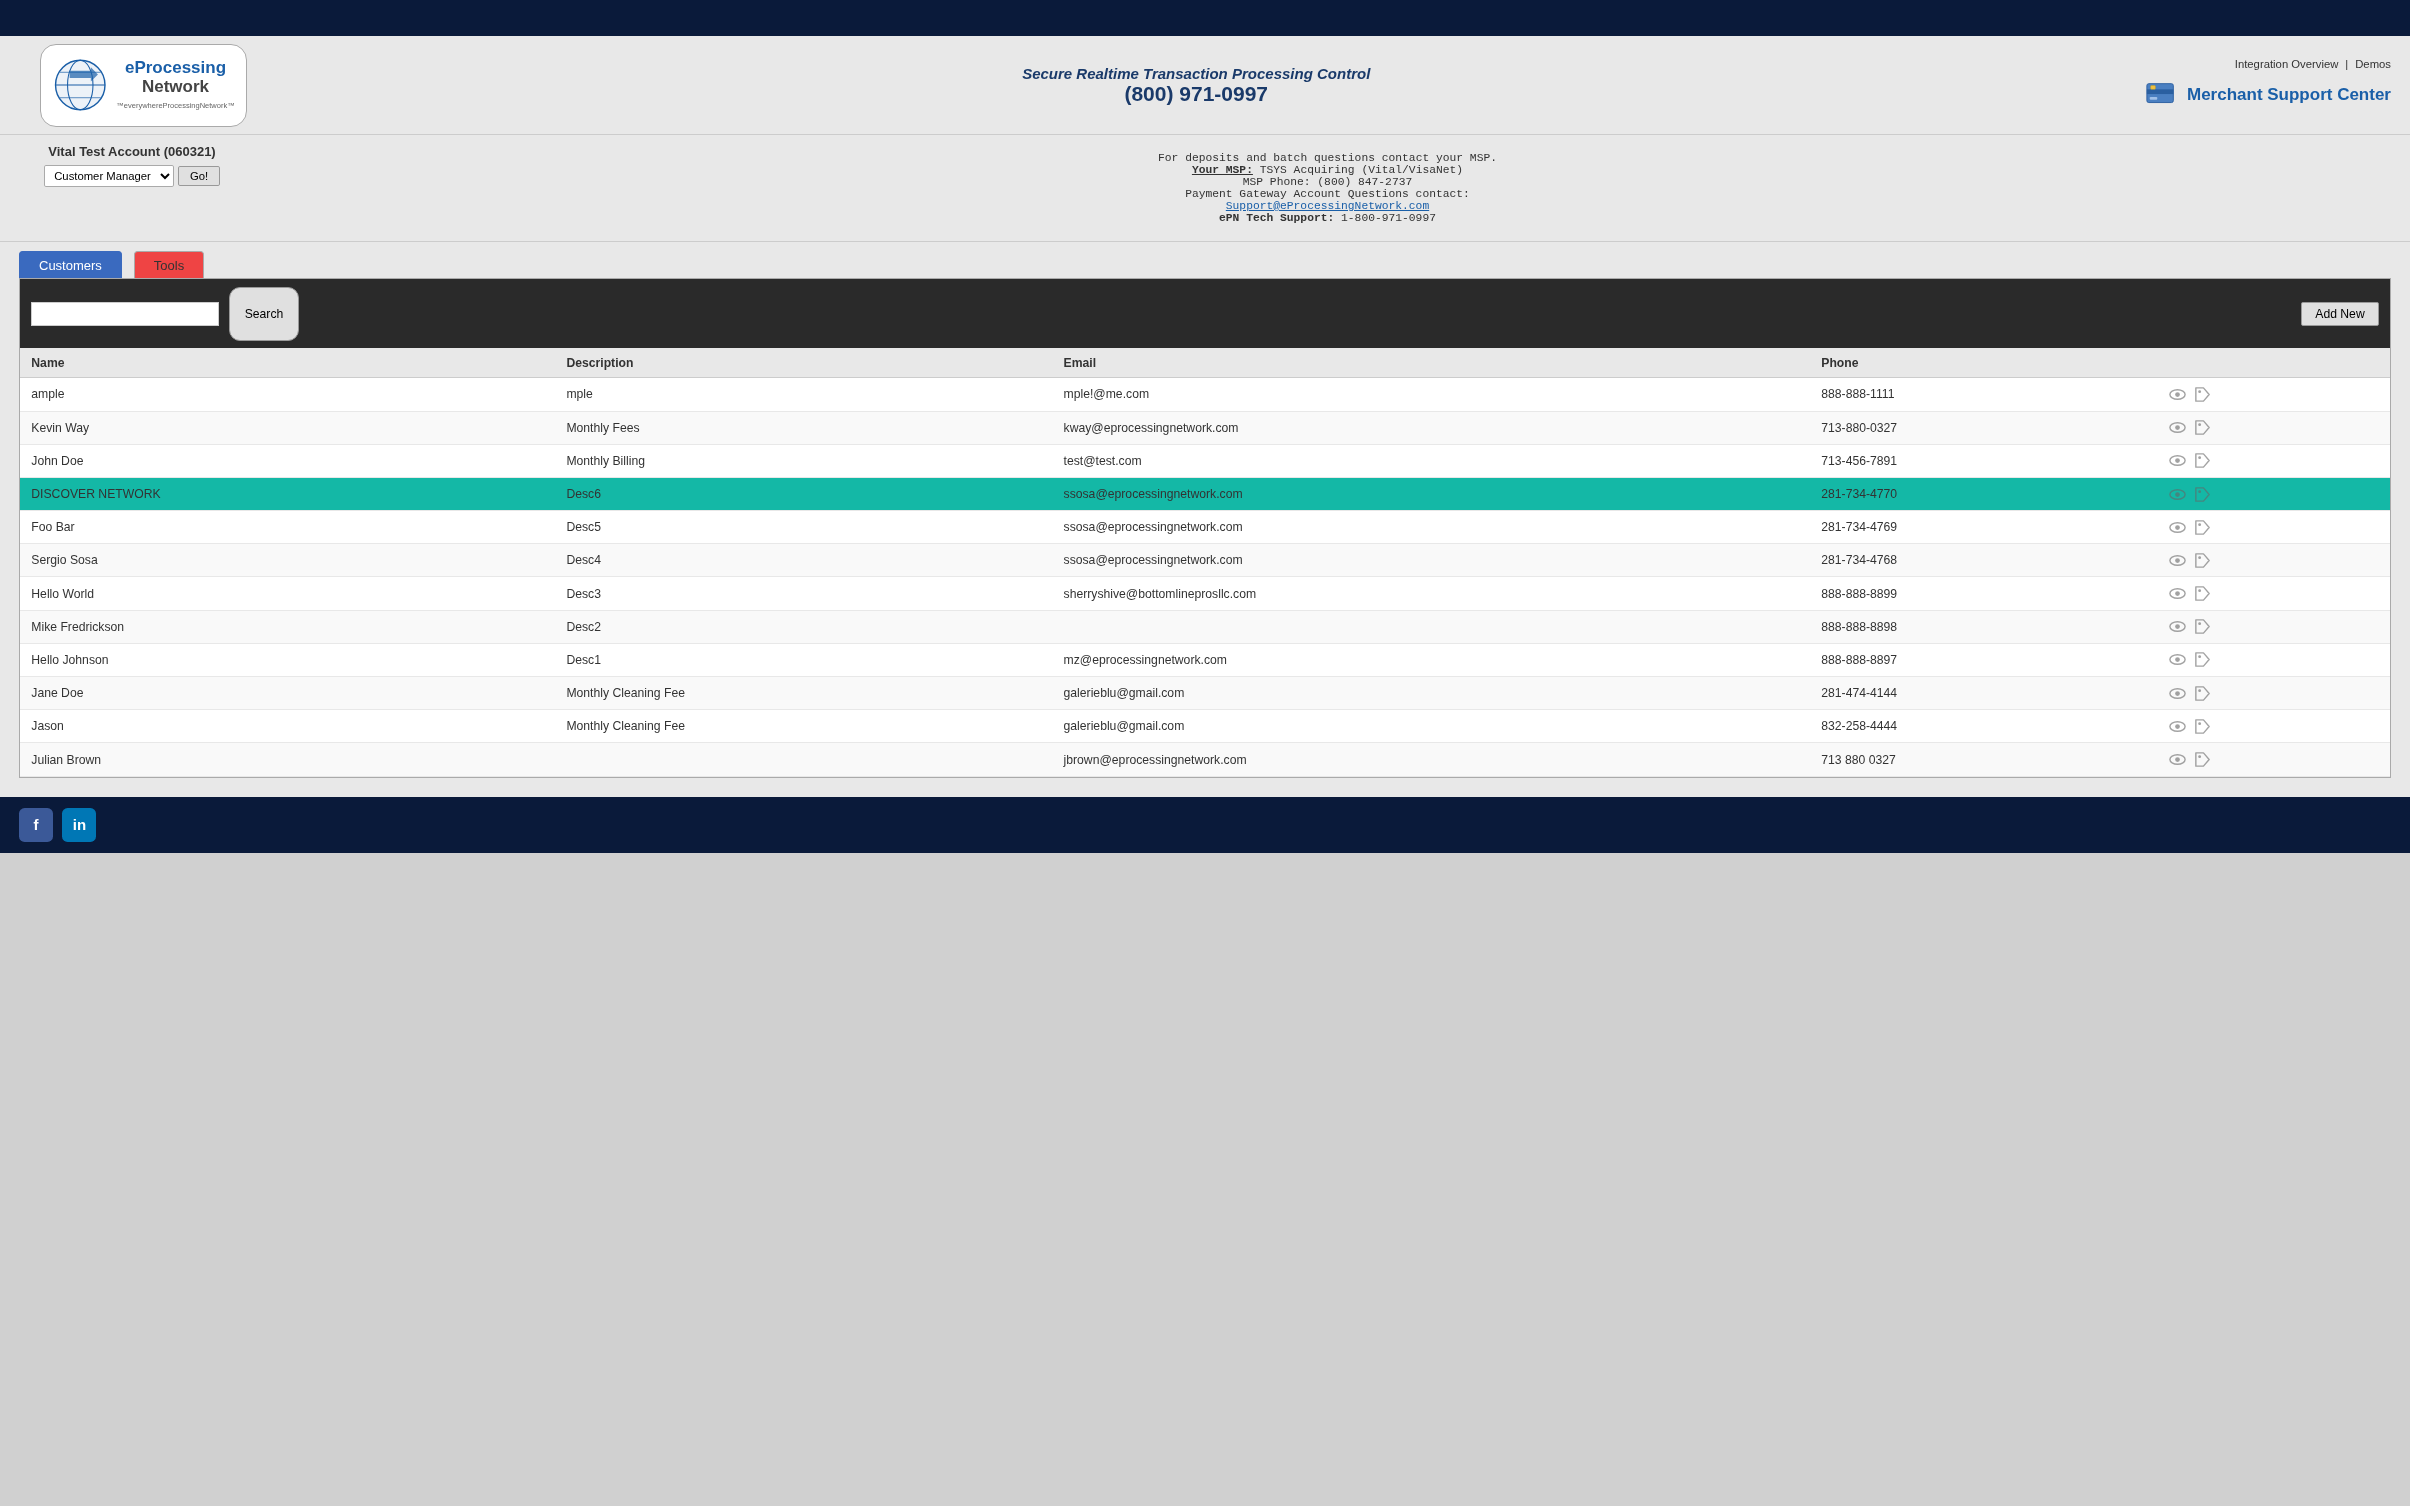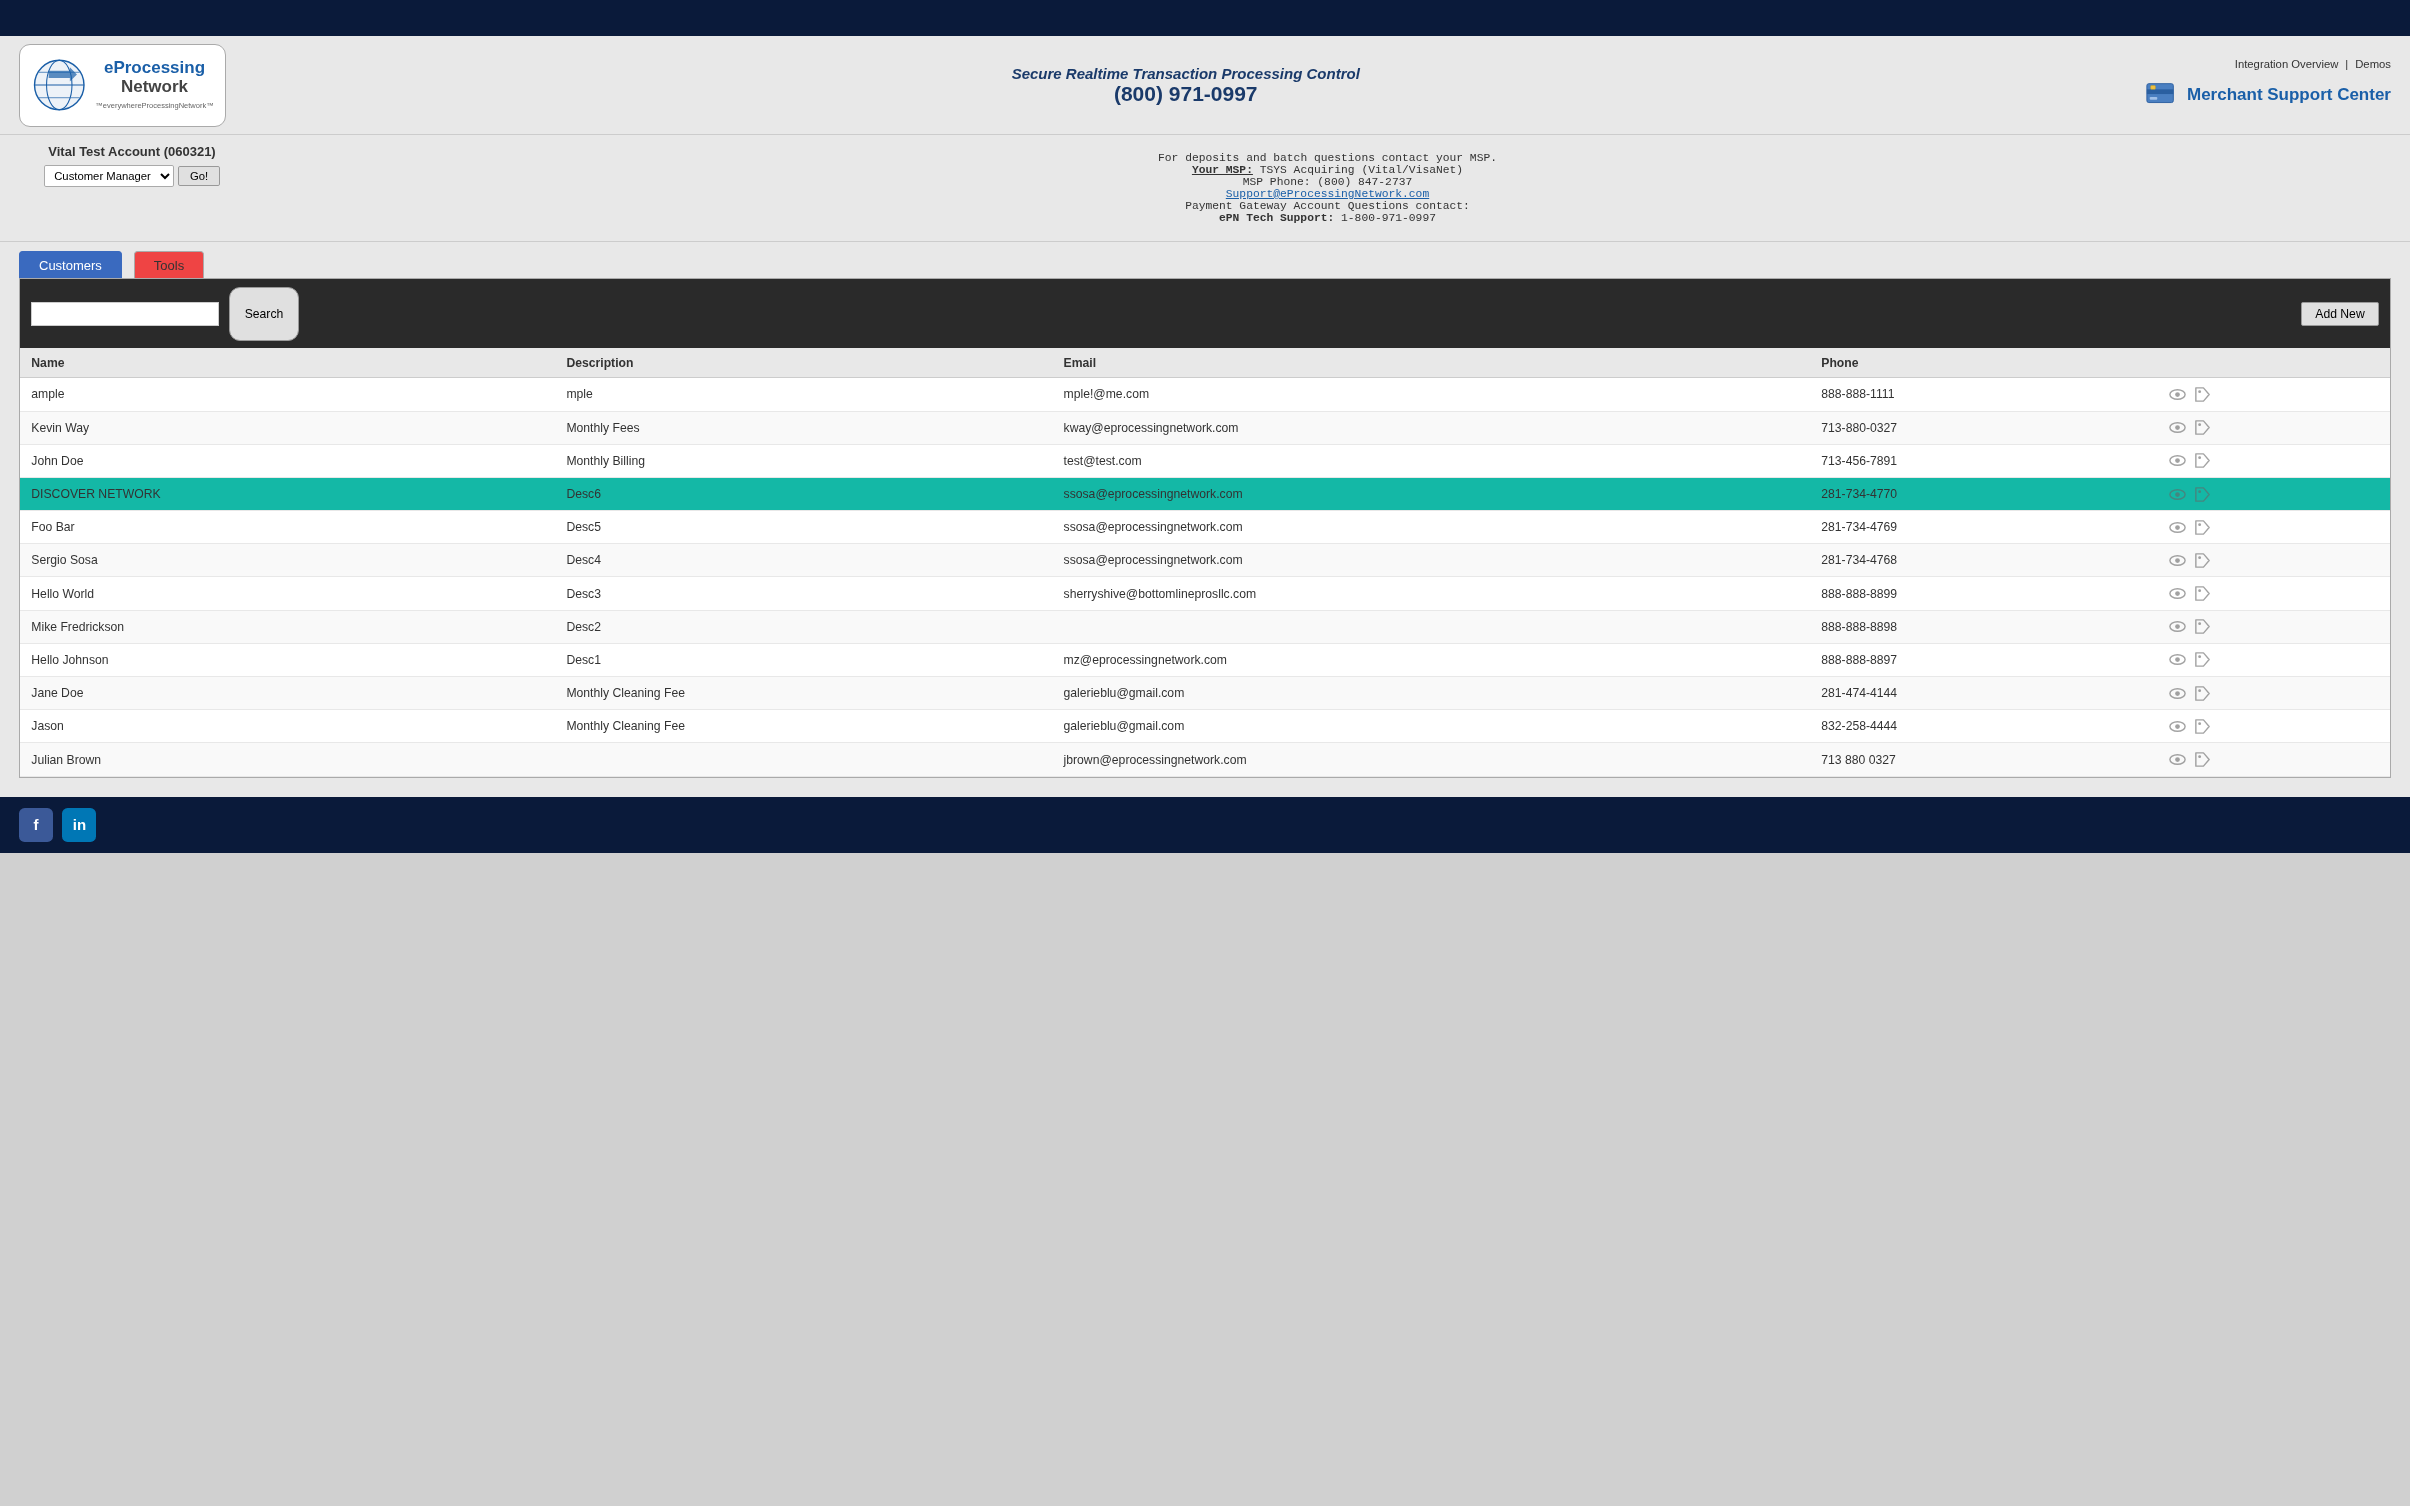--- a/index.html
+++ b/index.html
@@ -16,24 +16,25 @@
       background: #e8e8e8;
       display: flex;
       align-items: center;
       justify-content: space-between;
       padding: 7.5px 19px;
       border-bottom: 1.9px solid #ccc;
     }
     .logo-box {
       background: white;
       border: 1.9px solid #aaa;
-      border-radius: 11px;
+      border-radius: 16px;
       padding: 7.5px 11.3px;
       width: 207px;
       text-align: center;
+      margin-left: 21px;
     }
     .logo-globe {
       width: 66px;
       height: 66px;
       float: left;
       margin-right: 7.5px;
     }
 
     .header-center {
       text-align: center;
@@ -312,24 +313,24 @@
   <div class="right-info">
     <div>For deposits and batch questions contact your MSP.</div>
     <div>
       <span style="text-decoration:underline; font-weight:bold;">Your MSP:</span>
       <span>TSYS Acquiring (Vital/VisaNet)</span>
     </div>
     <div>
       <span>MSP Phone:</span>
       <span>(800) 847-2737</span>
     </div>
+    <div>Payment Gateway Account Questions contact:</div>
     <div>
       <a href="#" class="support-email" style="color:#1a5fa8; text-decoration:underline;">Support@eProcessingNetwork.com</a>
     </div>
-    <div>Payment Gateway Account Questions contact:</div>
     <div>
       <span style="font-weight:bold;">ePN Tech Support:</span>
       <span>1-800-971-0997</span>
     </div>
   </div>
 </div>
 
 <div class="tabs-section">
   <div class="tabs">
     <div class="tab active">Customers</div>

